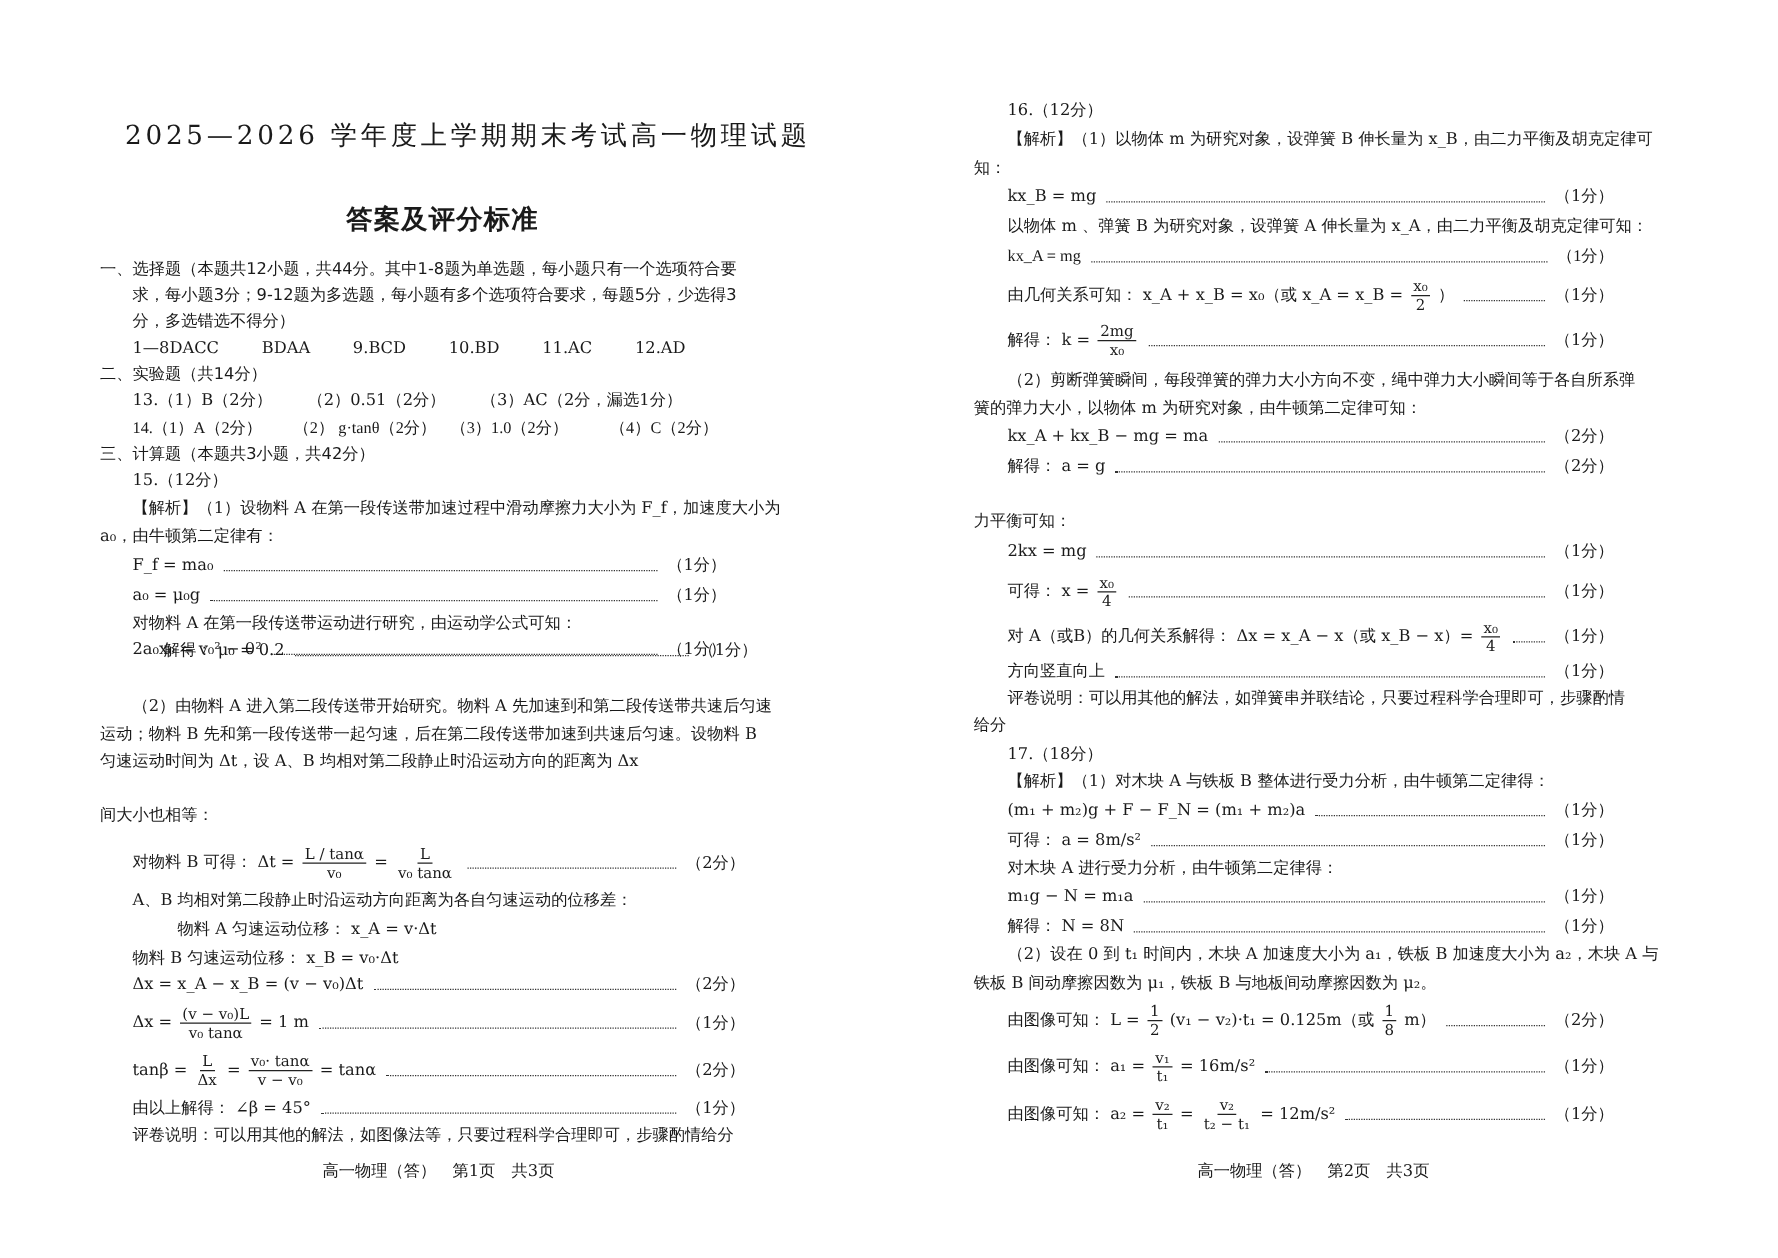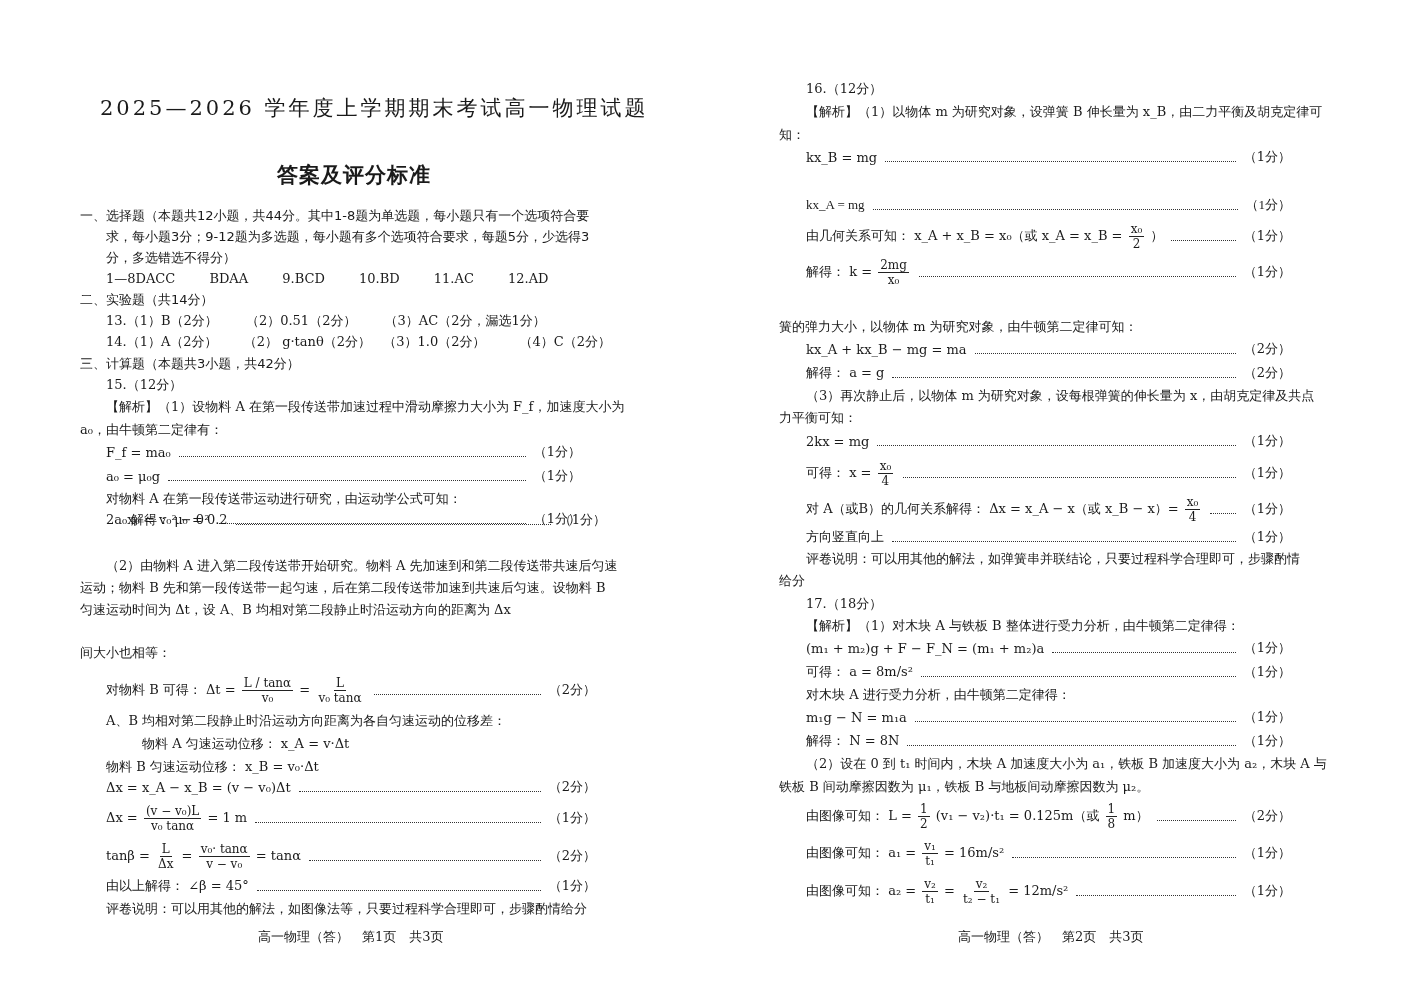--- a/index.html
+++ b/index.html
@@ -40,21 +40,21 @@
     <span>11.AC</span><span style="display:inline-block;width:30px"></span>
     <span>12.AD</span>
   </div>
 
   <div class="ln sec" style="left:80px;top:291px;">二、实验题（共14分）</div>
   <div class="ln" style="left:106px;top:312px;">
     <span>13.（1）B（2分）</span><span style="display:inline-block;width:24px"></span>
     <span>（2）0.51（2分）</span><span style="display:inline-block;width:24px"></span>
     <span>（3）AC（2分，漏选1分）</span>
   </div>
-  <div class="ln" style="left:106px;top:333px;">
+  <div class="ln" style="left:106px;top:333px;font-family:Liberation Serif, serif;">
     <span>14.（1）A（2分）</span><span style="display:inline-block;width:22px"></span>
     <span>（2） g·tanθ（2分）</span><span style="display:inline-block;width:8px"></span>
     <span>（3）1.0（2分）</span><span style="display:inline-block;width:30px"></span>
     <span>（4）C（2分）</span>
   </div>
   <div class="ln sec" style="left:80px;top:355px;">三、计算题（本题共3小题，共42分）</div>
 
   <div class="ln" style="left:106px;top:376px;">15.（12分）</div>
   <div class="ln" style="left:106px;top:398px;">【解析】（1）设物料 A 在第一段传送带加速过程中滑动摩擦力大小为 F_f，加速度大小为</div>
   <div class="ln" style="left:80px;top:421px;">a₀，由牛顿第二定律有：</div>
@@ -153,20 +153,21 @@
 
 <div class="page" id="page2">
   <div class="ln" style="left:95px;top:80px;">16.（12分）</div>
   <div class="ln" style="left:95px;top:103px;">【解析】（1）以物体 m 为研究对象，设弹簧 B 伸长量为 x_B，由二力平衡及胡克定律可</div>
   <div class="ln" style="left:68px;top:126px;">知：</div>
   <div class="row" style="left:95px;top:147px;width:485px;">
     <span class="eq">kx_B = mg</span>
       <span class="dots"></span>
       <span class="pts">（1分）</span>
   </div>
+  <div class="ln" style="left:95px;top:173px;">以物体 m 、弹簧 B 为研究对象，设弹簧 A 伸长量为 x_A，由二力平衡及胡克定律可知：</div>
   <div class="row" style="left:95px;top:195px;width:485px;font-family:Liberation Serif, serif;">
     <span class="eq">kx_A = mg</span>
       <span class="dots"></span>
       <span class="pts">（1分）</span>
   </div>
   <div class="row" style="left:95px;top:218px;width:485px;height:36px;">
     <span class="eq">
       <span>由几何关系可知： x_A + x_B = x₀（或 x_A = x_B =</span>
       <span class="frac">
           <span class="num">x₀</span>
@@ -181,32 +182,32 @@
     <span class="eq">
       <span>解得： k =</span>
       <span class="frac">
           <span class="num">2mg</span>
           <span class="den">x₀</span>
         </span>
     </span>
       <span class="dots"></span>
       <span class="pts">（1分）</span>
   </div>
+  <div class="ln" style="left:95px;top:296px;">（2）剪断弹簧瞬间，每段弹簧的弹力大小方向不变，绳中弹力大小瞬间等于各自所系弹</div>
   <div class="ln" style="left:68px;top:318px;">簧的弹力大小，以物体 m 为研究对象，由牛顿第二定律可知：</div>
   <div class="row" style="left:95px;top:339px;width:485px;">
     <span class="eq">kx_A + kx_B − mg = ma</span>
       <span class="dots"></span>
       <span class="pts">（2分）</span>
   </div>
   <div class="row" style="left:95px;top:363px;width:485px;">
     <span class="eq">解得： a = g</span>
       <span class="dots"></span>
       <span class="pts">（2分）</span>
   </div>
-  <div class="ln" style="left:95px;top:387px;">（3）再次静止后，以物体 m 为研究对象，设每根弹簧的伸长量为 x，由胡克定律及共点</div>
   <div class="ln" style="left:68px;top:409px;">力平衡可知：</div>
   <div class="row" style="left:95px;top:431px;width:485px;">
     <span class="eq">2kx = mg</span>
       <span class="dots"></span>
       <span class="pts">（1分）</span>
   </div>
   <div class="row" style="left:95px;top:455px;width:485px;height:36px;">
     <span class="eq">
       <span>可得： x =</span>
       <span class="frac">

